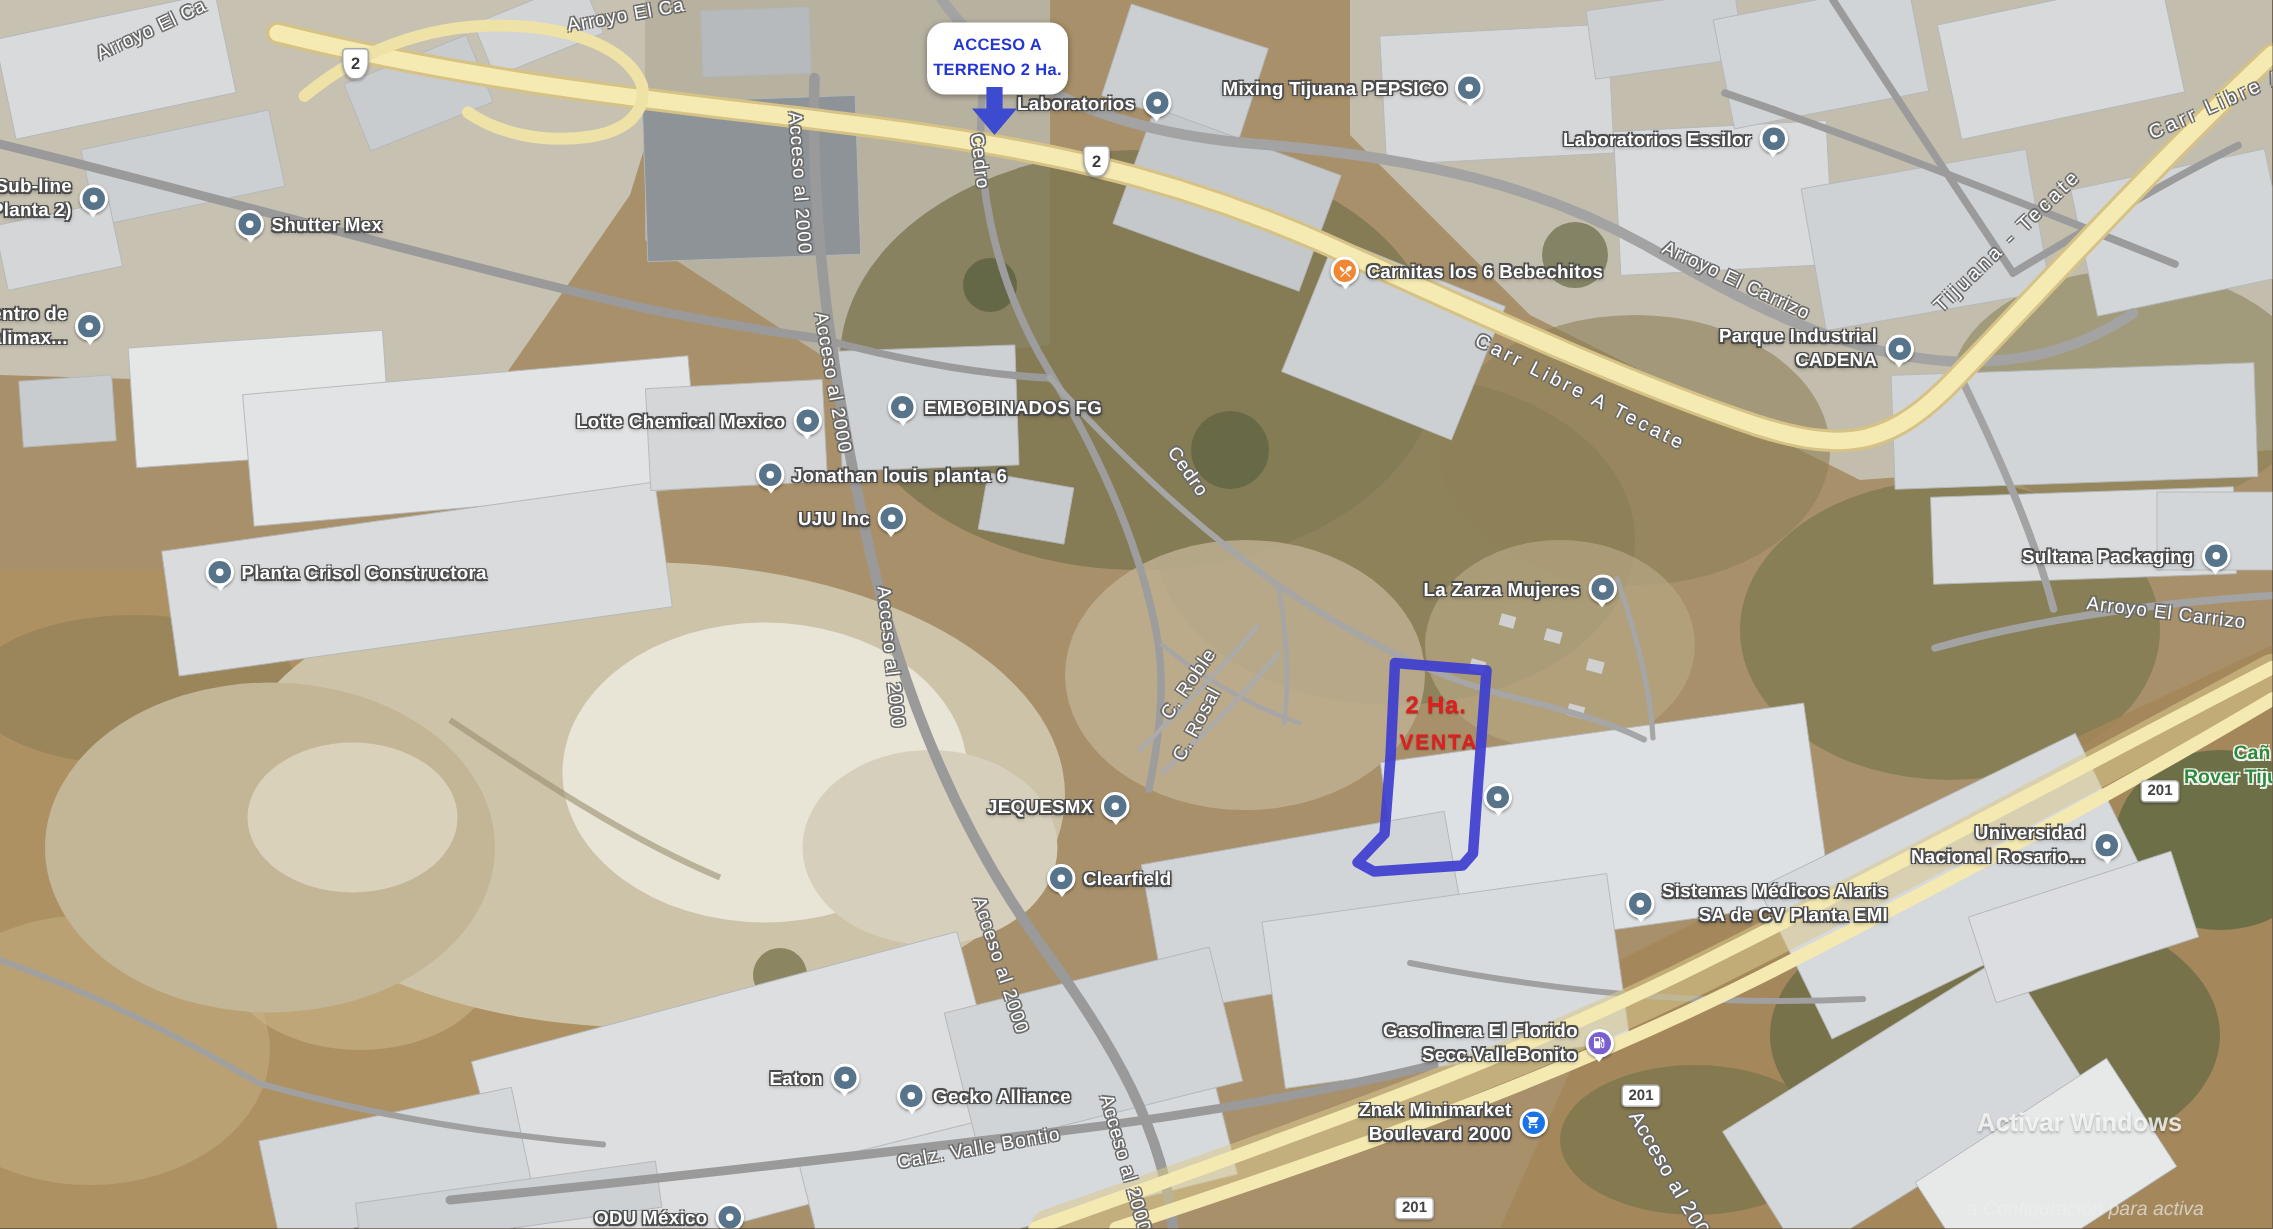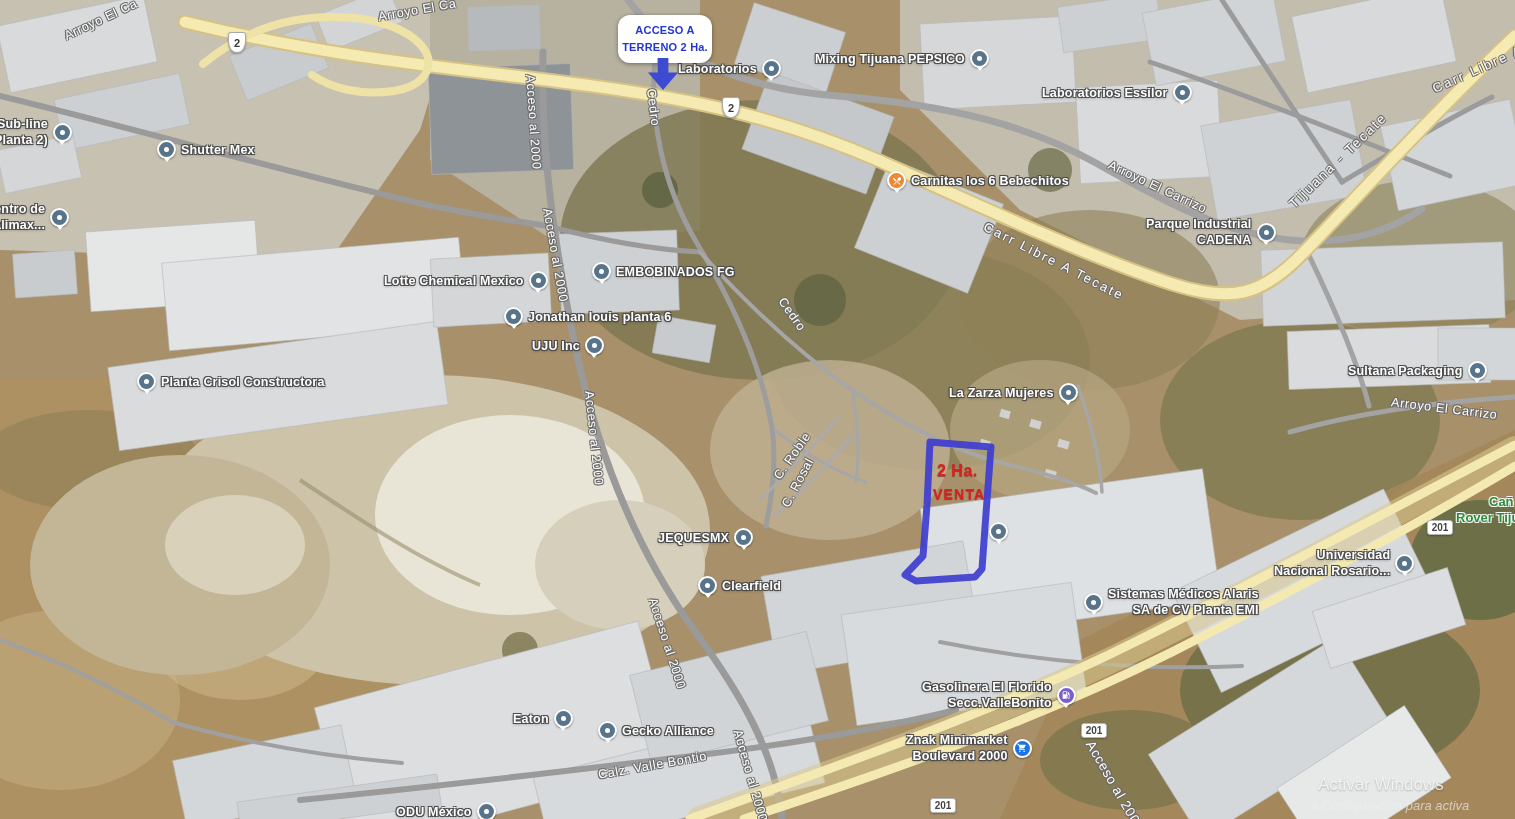--- a/index.html
+++ b/index.html
@@ -51,22 +51,22 @@
   .callout-arrow{position:absolute;left:648px;top:58px;width:30px;height:32px;background:#3c4bd0;z-index:40;
        clip-path:polygon(32% 0,68% 0,68% 45%,100% 45%,50% 100%,0 45%,32% 45%);}
 
   
   .parcel-area{position:absolute;left:937px;top:462px;color:#de1f1f;font-size:16px;font-weight:700;
        letter-spacing:.5px;z-index:35;text-shadow:0 1px 1px rgba(90,0,0,.55);}
   .parcel-status{position:absolute;left:933px;top:486px;color:#de1f1f;font-size:14px;font-weight:700;
        letter-spacing:1.2px;z-index:35;text-shadow:0 1px 1px rgba(90,0,0,.55);}
 
   
-  .wm1{position:absolute;left:1318px;top:775px;font-size:17px;color:rgba(250,250,250,.82);z-index:50;
-       text-shadow:0 1px 2px rgba(0,0,0,.25);}
+  .wm1{position:absolute;left:1318px;top:739px;font-size:17px;color:rgba(250,250,250,.82);z-index:50;
+       text-shadow:0 1px 2px rgba(0,0,0,.25);font-weight:bold;}
   .wm2{position:absolute;left:1311px;top:798px;font-size:13px;color:rgba(238,238,238,.68);z-index:50;
        white-space:nowrap;font-style:italic;}
 </style>
 </head>
 <body>
 
 <div id="map">
 
   <svg class="bg" viewBox="0 0 1515 819" preserveAspectRatio="none">
     <rect width="1515" height="819" fill="#a8906a"></rect>

